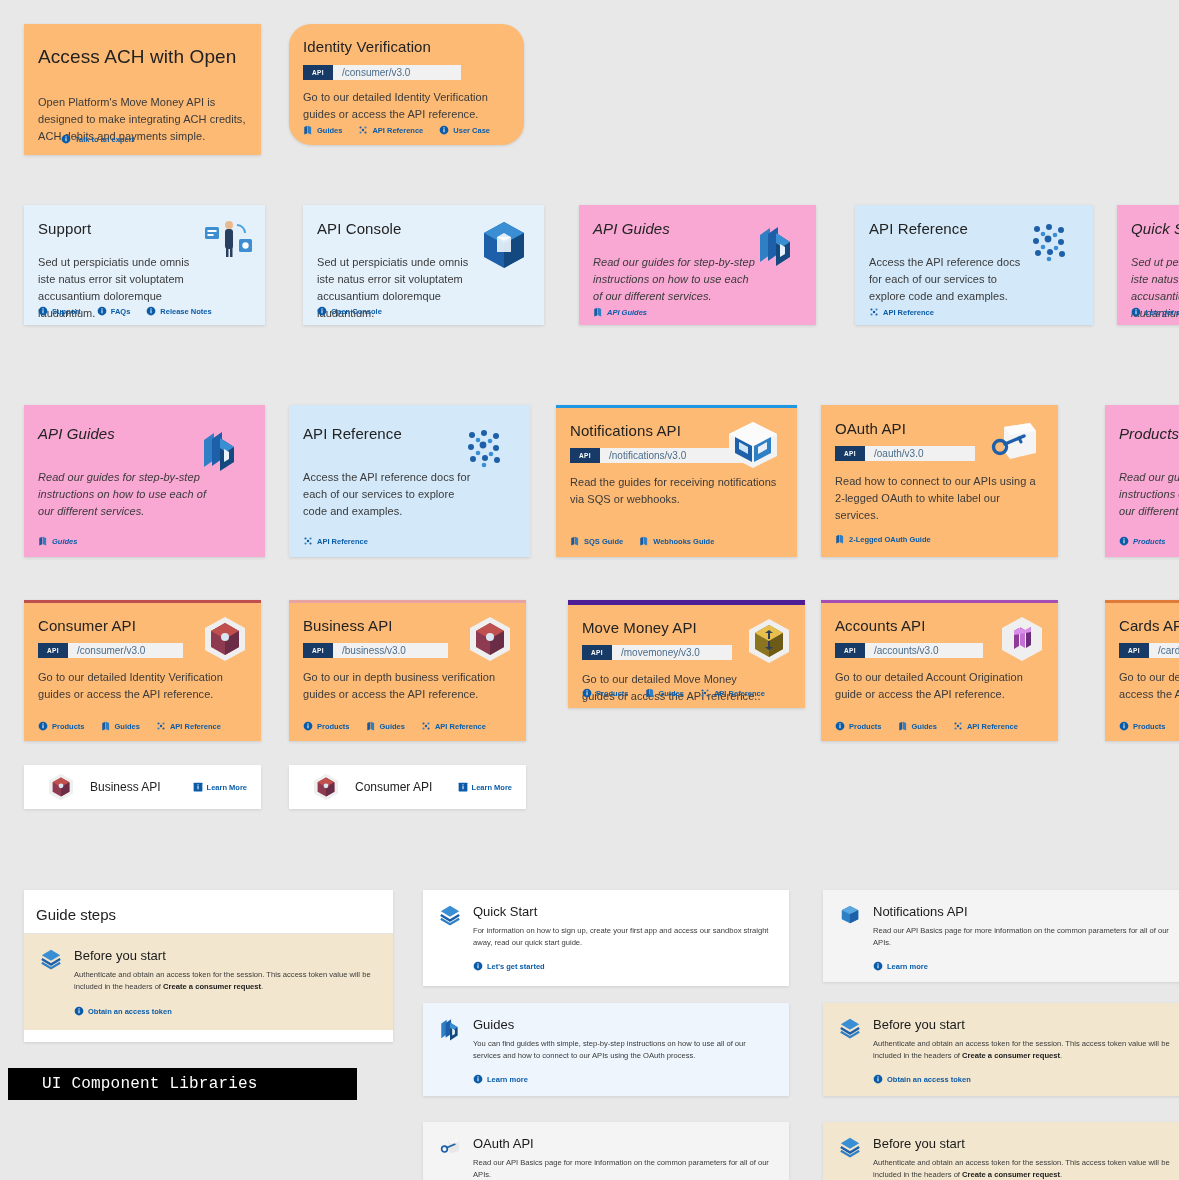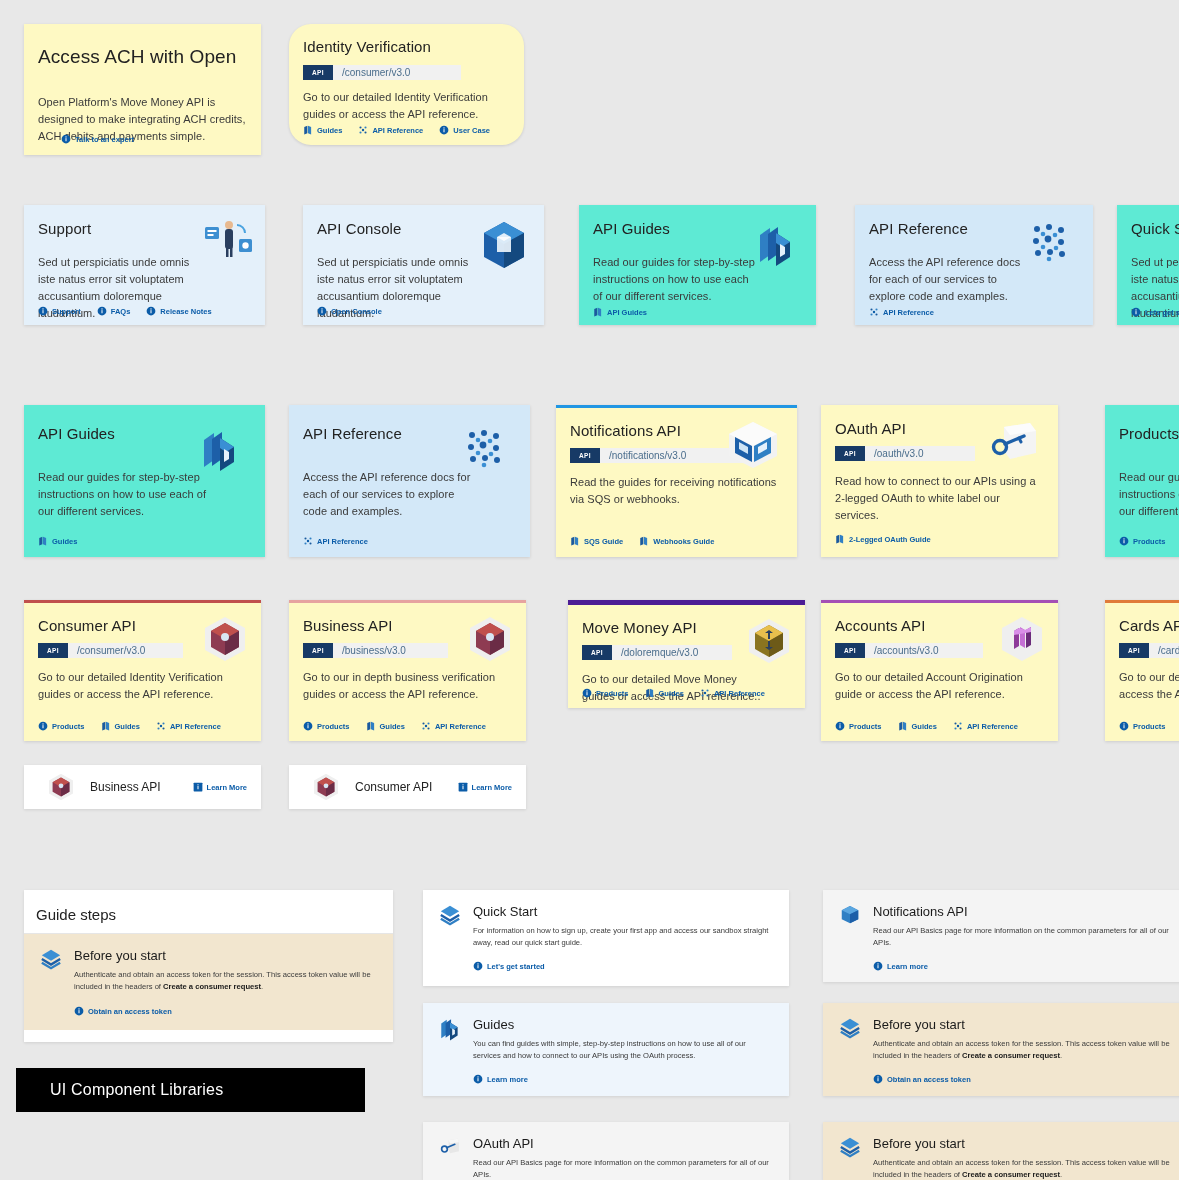--- a/index.html
+++ b/index.html
@@ -6,27 +6,27 @@
   html, body {
     width: 1179px; height: 1180px;
     background: #e8e8e8;
     font-family: "Liberation Sans", sans-serif;
     overflow: hidden;
   }
   .stage { position: relative; width: 1179px; height: 1180px; }
 
   .card {
     position: absolute;
-    background: #fef9c3;
+    background: #fdba74;
     box-shadow: 0 1px 3px rgba(0,0,0,0.12);
     overflow: hidden;
   }
   .card.lightblue  { background: #e4f0fa; }
   .card.midblue    { background: #d3e8f8; }
-  .card.palest     { background: #5eead4; }
+  .card.palest     { background: #f9a8d4; font-style: italic; }
 
   .card-title {
     font-size: 15px; font-weight: 400; color: #222; letter-spacing: .1px;
   }
   .card-title.big { font-size: 19px; }
   .card-body {
     font-size: 11px; color: #3a3a3a; line-height: 1.55; letter-spacing: .05px;
   }
   .api-chip-row { display: flex; align-items: stretch; height: 15px; width: 145px; }
   .api-chip {
@@ -531,21 +531,21 @@
         </a>
       </div>
     </div>
   </div>
 
   <div class="card" style="left:568px; top:600px; width:237px; height:108px; border-top:5px solid #4c1d95;">
     <div style="padding:14px 14px 0 14px;">
       <div class="card-title">Move Money API</div>
       <div class="api-chip-row" style="margin-top:9px; width:150px;">
         <div class="api-chip">API</div>
-        <div class="api-path">/doloremque/v3.0</div>
+        <div class="api-path">/movemoney/v3.0</div>
       </div>
       <div class="card-body" style="margin-top:11px; width:186px;">Go to our detailed Move Money guides or access the API reference..</div>
     </div>
     <svg class="illus" style="right:11px; top:12px;" width="50" height="48" viewBox="0 0 50 48">
       <path d="M25 2 L45 13 L45 35 L25 46 L5 35 L5 13 Z" fill="#efefef"></path>
       <path d="M25 8 L39 16 L39 32 L25 40 L11 32 L11 16 Z" fill="#8a7420"></path>
       <path d="M25 8 L39 16 L25 24 L11 16 Z" fill="#e8bf4d"></path>
       <path d="M25 24 L39 16 L39 32 L25 40 Z" fill="#6d5a18"></path>
       <path d="M21 16 L25 13 L29 16 L26 16 L26 22 L24 22 L24 16 Z" fill="#2a3f5f"></path>
       <path d="M29 30 L25 33 L21 30 L24 30 L24 24 L26 24 L26 30 Z" fill="#2a3f5f"></path>
@@ -831,17 +831,17 @@
       </svg>
       <div style="flex:1;">
         <div class="wide-title">Before you start</div>
         <div class="wide-body">
           <span>Authenticate and obtain an access token for the session. This access token value will be included in the headers of </span><b>Create a consumer request</b><span>.</span>
         </div>
       </div>
     </div>
   </div>
 
-  <div class="banner" style="left:16px; top:1068px; width:349px; height:44px;">
+  <div class="banner" style="left:8px; top:1068px; width:349px; height:32px;font-family:Liberation Mono, monospace;">
     <span>UI Component Libraries</span>
   </div>
 
 </div>
 
 </body></html>

